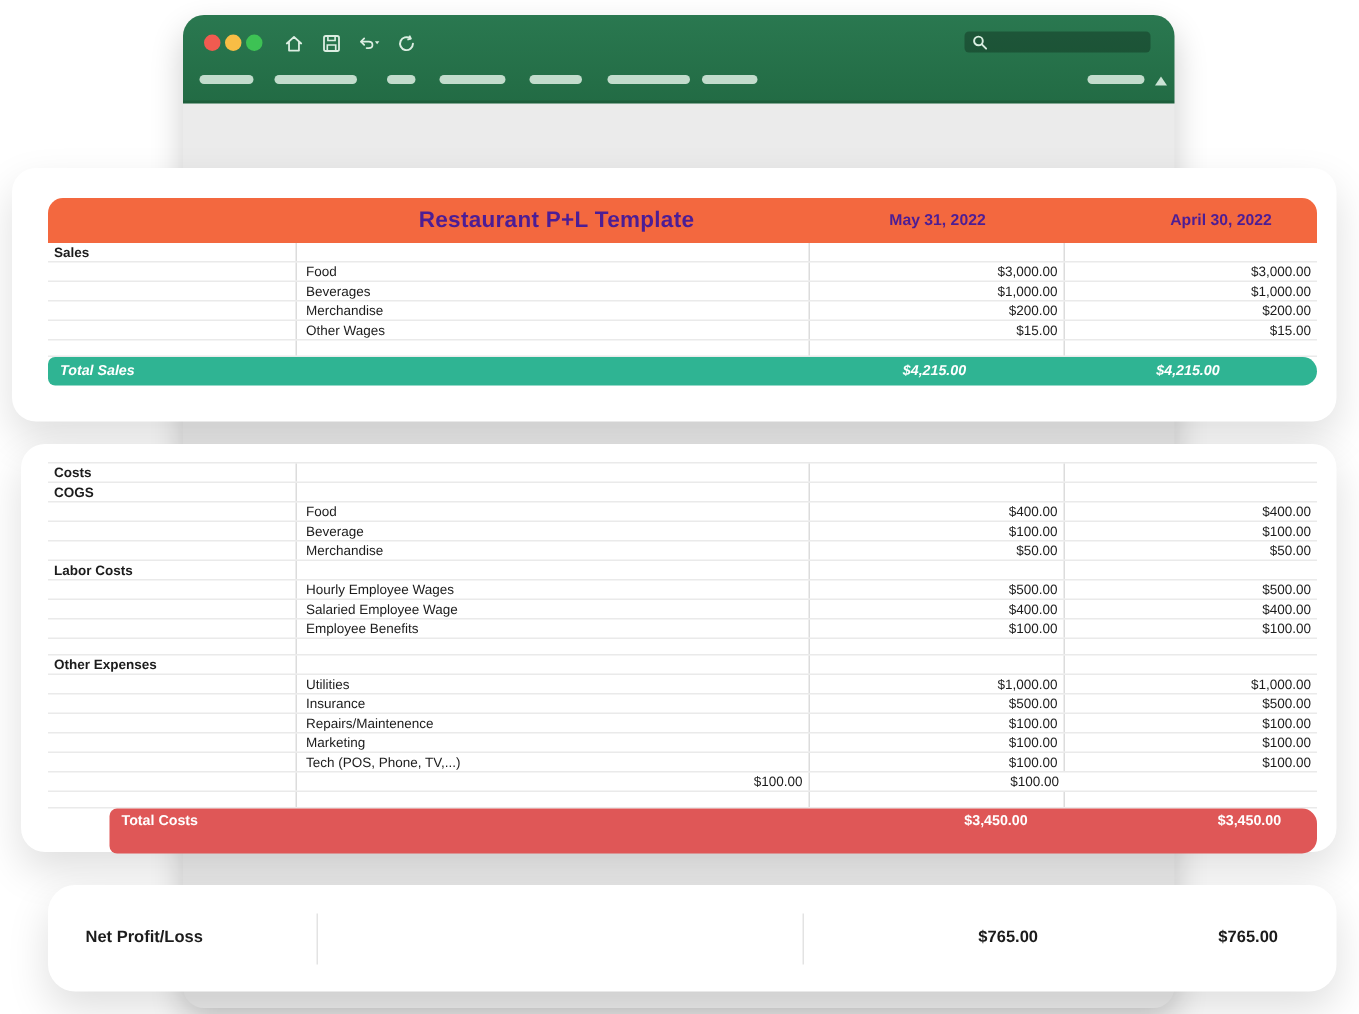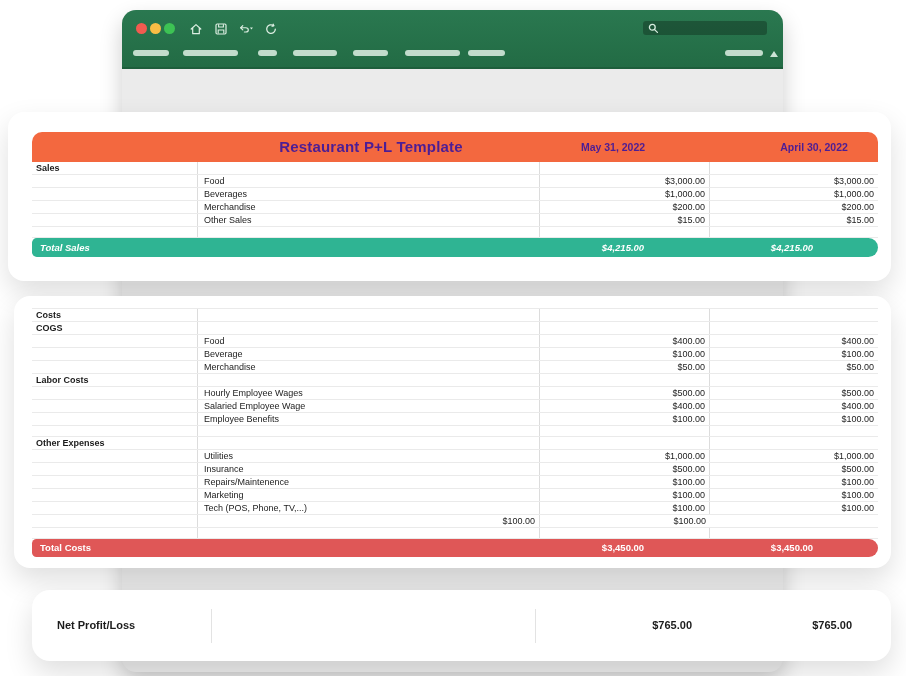--- a/index.html
+++ b/index.html
@@ -35,39 +35,39 @@
   .card2{left:14px;top:296px;width:877px;height:272px;border-radius:16px;padding:12px 0 0 18px;}
   .card3{left:32px;top:590px;width:859px;height:71px;border-radius:18px;}
 
   .sheet{width:846px;}
   .orange-header{position:relative;height:30px;background:var(--orange);
     border-radius:10px 10px 0 0;color:#4c1d95;}
   .oh-title{position:absolute;left:0;top:0;width:678px;height:30px;line-height:30px;
     text-align:center;font-size:15px;font-weight:800;letter-spacing:.2px;}
   .oh-col{position:absolute;top:0;height:30px;line-height:30px;text-align:center;
     font-size:10.5px;font-weight:700;}
-  .oh-may{left:496px;width:170px;}
+  .oh-may{left:508px;width:170px;}
   .oh-april{left:698px;width:168px;}
 
   .trows.topline{border-top:1px solid var(--grid);}
   .trow{display:grid;grid-template-columns:166px 342px 170px 168px;height:13px;
     line-height:12px;border-bottom:1px solid var(--grid);font-size:9px;}
   .trow.empty{height:11px;line-height:10px;}
   .tcell{overflow:hidden;white-space:nowrap;}
   .tcell.c1{padding-left:4px;border-right:1px solid var(--div);font-weight:400;}
   .trow.section .c1{font-weight:700;}
   .tcell.c2{padding-left:6px;border-right:1px solid var(--div);}
   .tcell.c3{text-align:right;padding-right:4px;border-right:1px solid var(--div);}
   .tcell.c4{text-align:right;padding-right:4px;}
 
   .total-bar{display:grid;grid-template-columns:166px 342px 170px 168px;height:19px;
     line-height:19px;color:#fff;font-weight:700;font-size:9.5px;
     border-radius:5px 10px 10px 5px;}
   .total-bar.teal{background:var(--teal);font-style:italic;}
-  .total-bar.red{background:var(--red);height:18px;line-height:18px;}
+  .total-bar.red{background:var(--red);height:30px;line-height:18px;margin-left:41px;}
   .total-bar .tl-label{padding-left:8px;}
   .total-bar .tl-val{text-align:center;padding-right:4px;}
 
   .net{position:relative;height:71px;font-size:11px;}
   .net-label{position:absolute;left:25px;top:0;height:71px;line-height:71px;font-weight:700;}
   .net-div{position:absolute;top:19px;height:34px;width:1px;background:#E3E3E3;}
   .net-div.d1{left:179px}.net-div.d2{left:503px}
   .net-val{position:absolute;top:0;height:71px;line-height:71px;text-align:right;font-weight:700;}
   .net-val.v1{left:503px;width:157px;}
   .net-val.v2{left:660px;width:160px;}
@@ -158,21 +158,21 @@
           <div class="tcell c4">$1,000.00</div>
         </div>
         <div class="trow">
           <div class="tcell c1"></div>
           <div class="tcell c2">Merchandise</div>
           <div class="tcell c3">$200.00</div>
           <div class="tcell c4">$200.00</div>
         </div>
         <div class="trow">
           <div class="tcell c1"></div>
-          <div class="tcell c2">Other Sales</div>
+          <div class="tcell c2">Other Wages</div>
           <div class="tcell c3">$15.00</div>
           <div class="tcell c4">$15.00</div>
         </div>
         <div class="trow empty">
           <div class="tcell c1"></div>
           <div class="tcell c2"></div>
           <div class="tcell c3"></div>
           <div class="tcell c4"></div>
         </div>
       </div>

